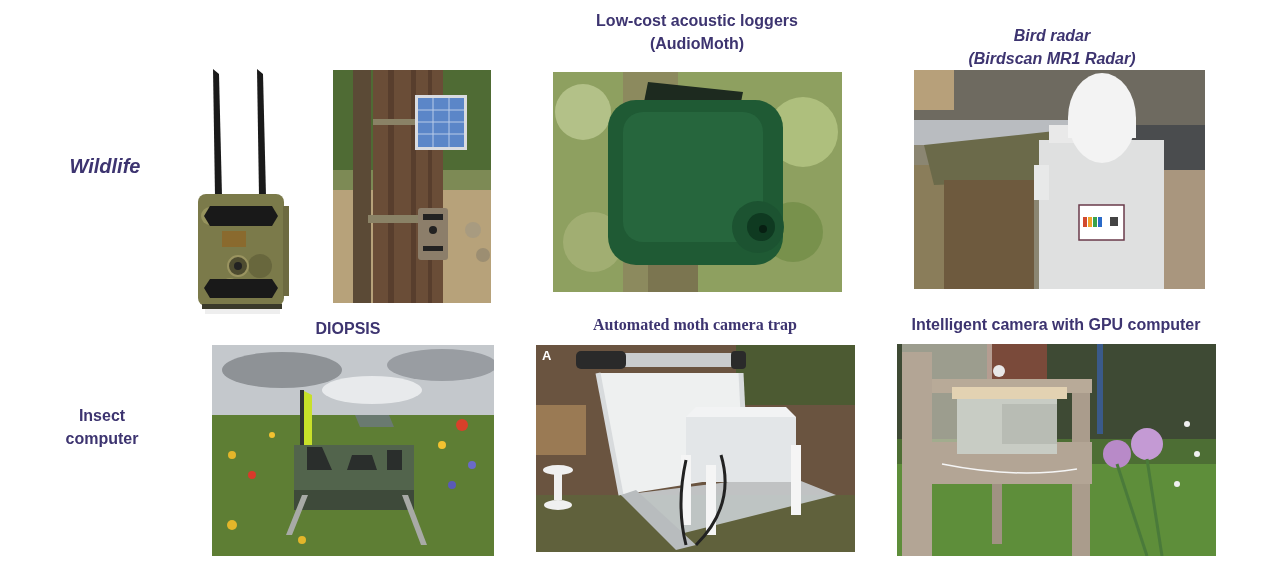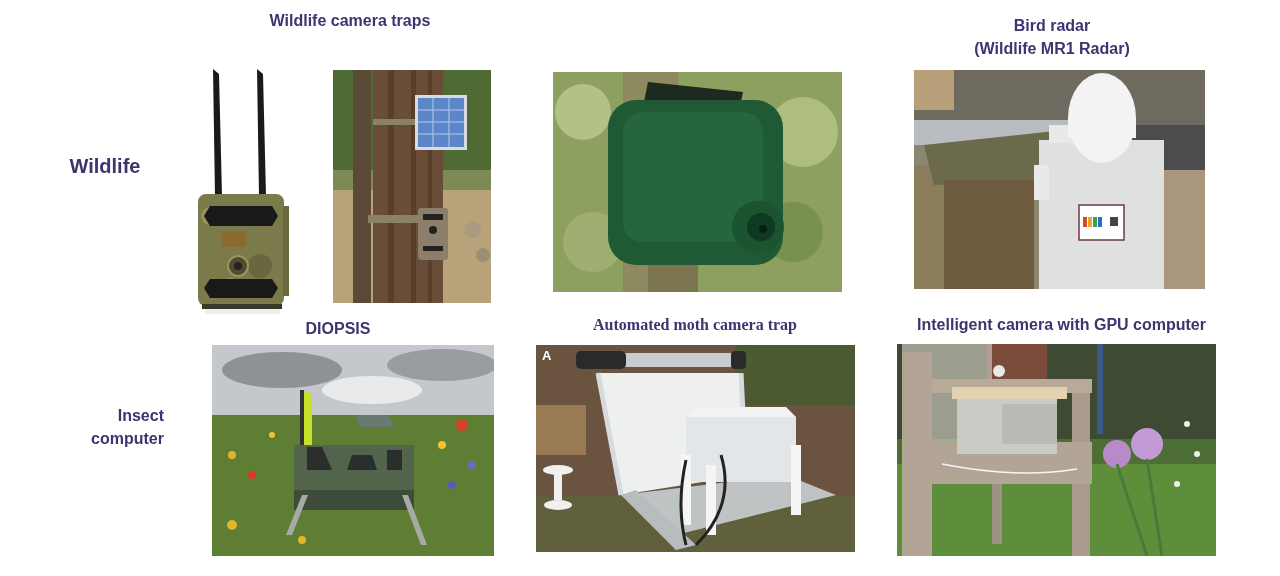--- a/index.html
+++ b/index.html
@@ -7,44 +7,45 @@
     body { position: relative; font-family: "Liberation Sans", "DejaVu Sans", sans-serif; color: #3d3470; }
     .abs { position: absolute; }
     .caption { position: absolute; text-align: center; font-weight: bold; font-size: 16px; line-height: 23px; color: #3d3470; white-space: nowrap; }
     .rowlabel { position: absolute; text-align: center; font-weight: bold; color: #3d3470; }
     .photo { position: absolute; overflow: hidden; }
     .photo svg { width: 100%; height: 100%; display: block; }
   </style>
 </head>
 <body>
 
-<div class="rowlabel" style="left:40px; top:153px; width:130px; font-size:20px; line-height:26px;">
+<div class="rowlabel" style="left:40px; top:153px; width:130px; font-size:20px; line-height:26px;font-style:italic;">
   <span>Wildlife</span>
 </div>
-<div class="rowlabel" style="left:40px; top:404px; width:124px; font-size:16px; line-height:23px;text-align:right;">
+<div class="rowlabel" style="left:40px; top:404px; width:124px; font-size:16px; line-height:23px;">
   <div>Insect</div>
   <div>computer</div>
 </div>
 
 <div class="caption" style="left:200px; top:9px; width:300px;">
-  <div>Wildlife camera traps</div>
 </div>
 <div class="caption" style="left:547px; top:9px; width:300px;">
-</div>
-<div class="caption" style="left:902px; top:14px; width:300px;">
+  <div>Low-cost acoustic loggers</div>
+  <div>(AudioMoth)</div>
+</div>
+<div class="caption" style="left:902px; top:24px; width:300px;font-style:italic;">
   <div>Bird radar</div>
-  <div>(Wildlife MR1 Radar)</div>
-</div>
-<div class="caption" style="left:188px; top:317px; width:300px;">
+  <div>(Birdscan MR1 Radar)</div>
+</div>
+<div class="caption" style="left:198px; top:317px; width:300px;">
   <div>DIOPSIS</div>
 </div>
 <div class="caption" style="left:545px; top:313px; width:300px;font-family:Liberation Serif, serif;">
   <div>Automated moth camera trap</div>
 </div>
-<div class="caption" style="left:906px; top:313px; width:300px;text-align:right;">
+<div class="caption" style="left:906px; top:313px; width:300px;">
   <div>Intelligent camera with GPU computer</div>
 </div>
 
 <div class="photo" style="left:190px; top:66px; width:110px; height:250px; background:#fff;">
   <svg viewBox="0 0 110 250" preserveAspectRatio="none">
     <polygon points="23,3 29,8 32,130 25,130" fill="#1a1a1a"></polygon>
     <polygon points="67,3 73,8 76,130 69,130" fill="#1a1a1a"></polygon>
     <rect x="8" y="128" width="86" height="112" rx="8" fill="#7b7a4a"></rect>
     <rect x="93" y="140" width="6" height="90" fill="#6d6a40"></rect>
     <circle cx="20" cy="150" r="9" fill="#a9a36a" opacity="0.6"></circle>

